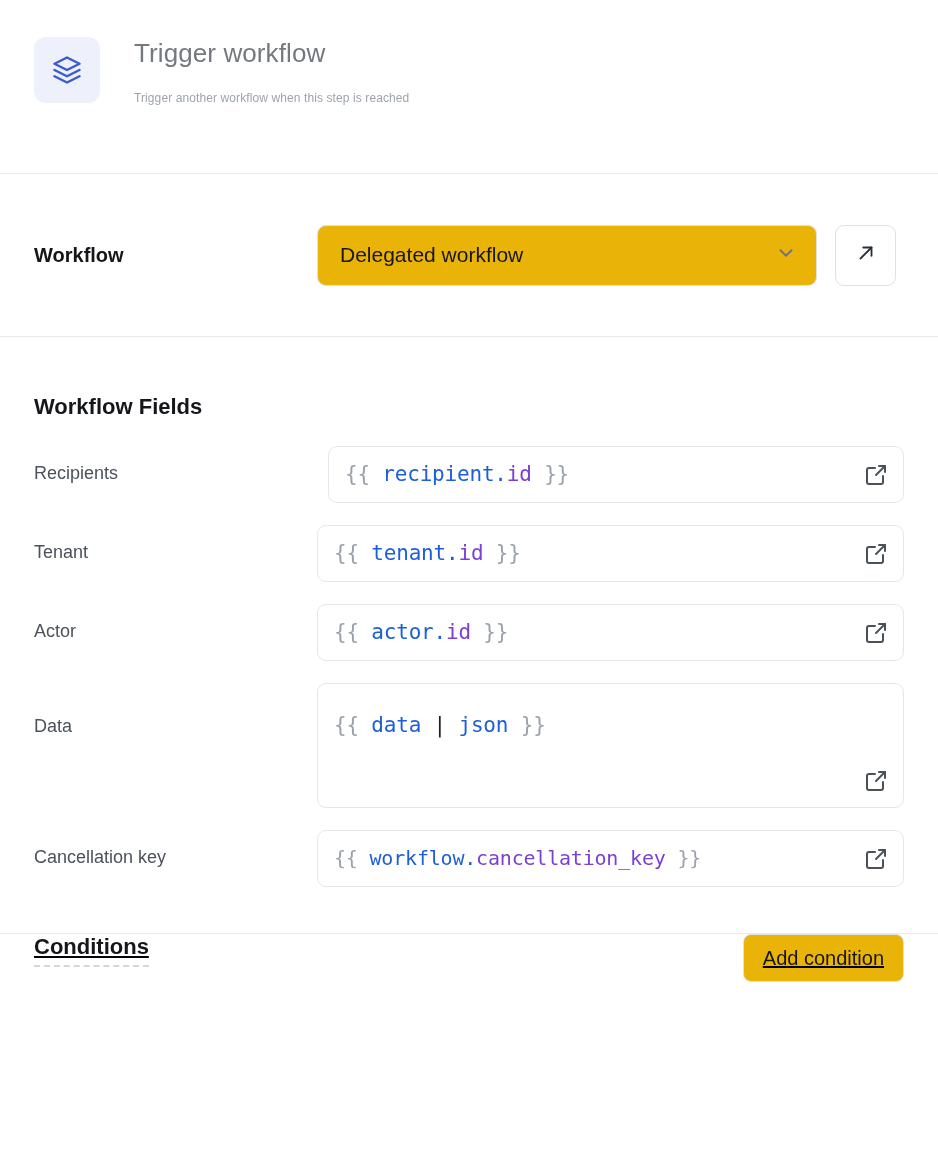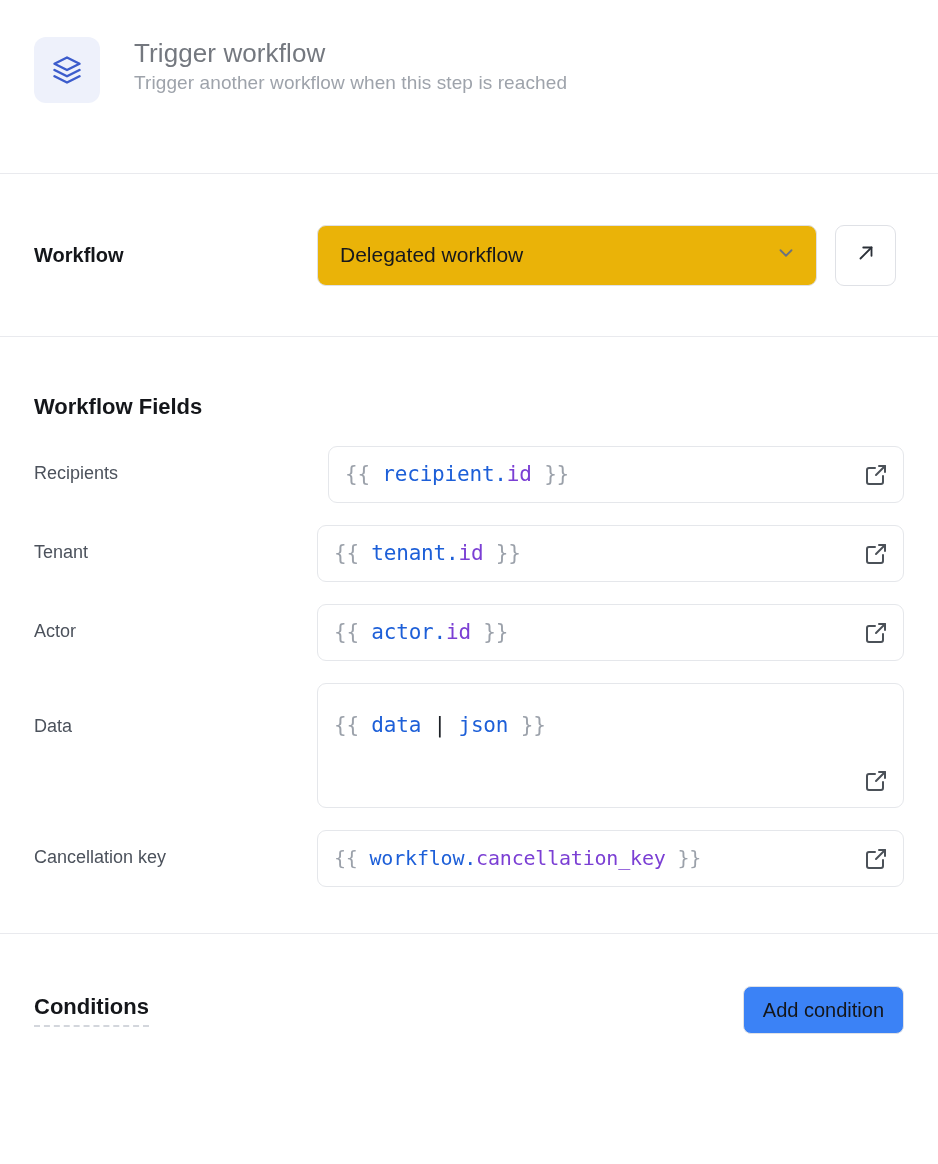--- a/index.html
+++ b/index.html
@@ -49,21 +49,22 @@
 
   .header-title {
     font-size: 26px;
     line-height: 34px;
     color: #74787f;
     font-weight: 400;
     letter-spacing: 0.1px;
   }
 
   .header-sub {
-    font-size: 19px;
+    margin-top: 15px;
+    font-size: 12px;
     line-height: 26px;
     color: #9ea3ab;
     font-weight: 400;
     letter-spacing: 0.1px;
   }
 
   
   .section-workflow {
     padding: 0 34px;
     height: 163px;
@@ -185,39 +186,40 @@
     top: auto;
     bottom: 14px;
     transform: none;
   }
 
   
   .section-conditions {
     padding: 0 34px;
     height: 152px;
     display: flex;
-    align-items: center;
+    align-items: flex-start;
     justify-content: space-between;
+    text-decoration: underline;
   }
 
   .conditions-title {
     font-size: 22px;
     font-weight: 700;
     color: #14161a;
     border-bottom: 2px dashed #d3d6dc;
     padding-bottom: 5px;
     display: inline-block;
   }
 
   .btn-outline {
     height: 48px;
     padding: 0 19px;
     border: 1px solid #dfe1e6;
     border-radius: 8px;
-    background: #3b82f6;
+    background: #eab308;
     font-size: 20px;
     color: #14161a;
     font-family: "Liberation Sans", sans-serif;
     display: flex;
     align-items: center;
     cursor: pointer;
   }
 </style>
 </head>
 <body>

